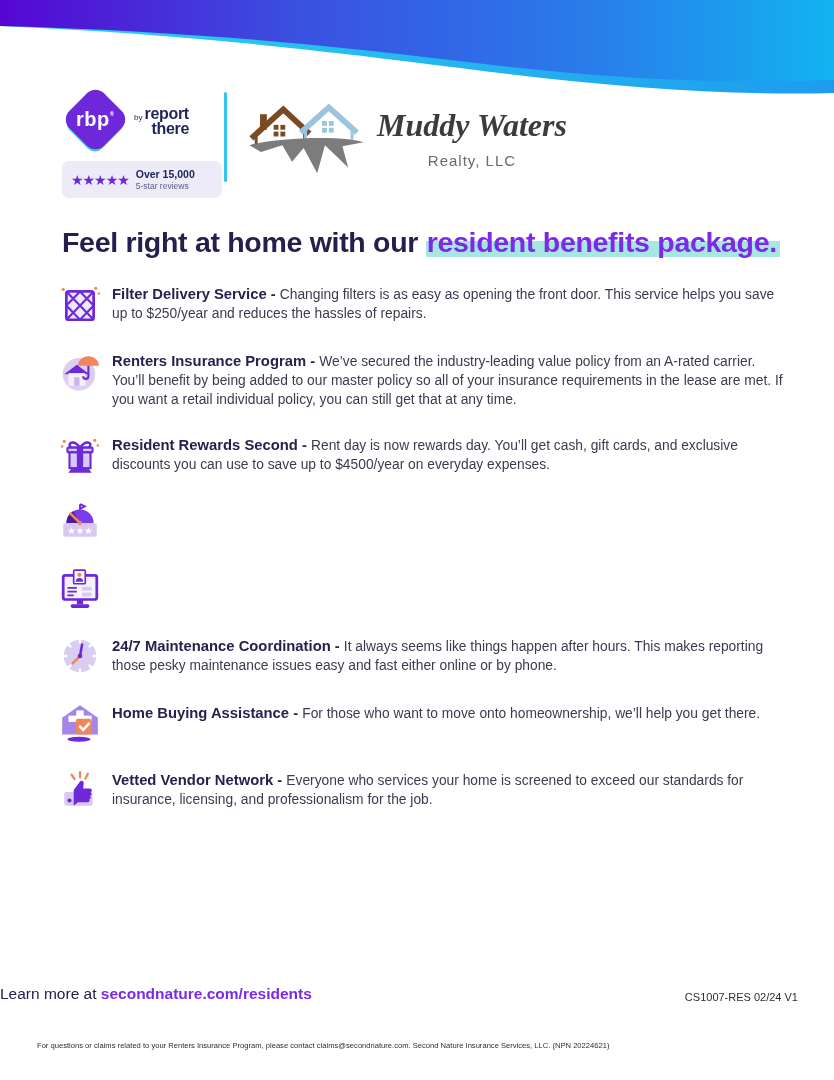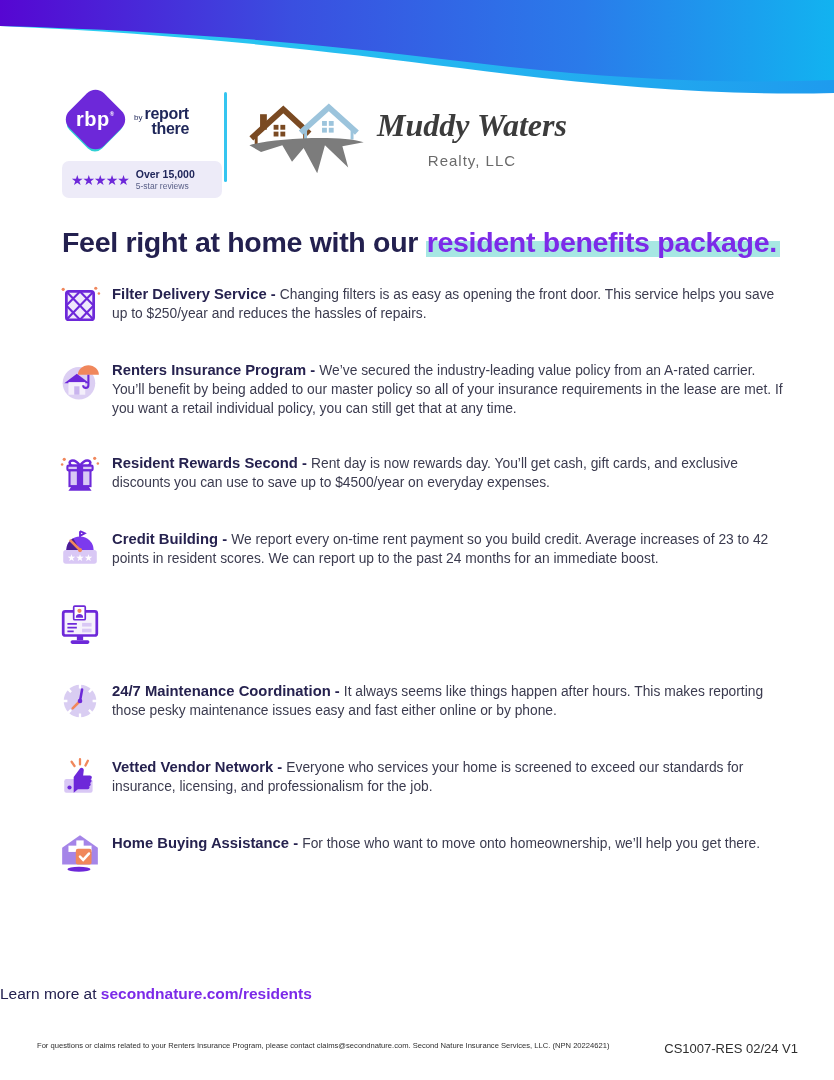--- a/index.html
+++ b/index.html
@@ -55,41 +55,41 @@
     font-size: 28.5px; font-weight: 600; color: #23204f; letter-spacing: -0.3px;
   }
   .headline .hl {
     color: #7c2ae8; font-weight: 800;
     background: linear-gradient(to bottom, transparent 46%, #a7e7e3 46%, #a7e7e3 96%, transparent 96%);
     padding: 0 3px 0 1px;
   }
   
   .benefits {
     position: absolute; top: 283px; left: 59px; width: 724px;
-    display: flex; flex-direction: column; gap: 34px;
+    display: flex; flex-direction: column; gap: 25px;
   }
   .benefit { display: flex; align-items: flex-start; }
   .benefit .icon { width: 42px; height: 42px; flex-shrink: 0; display: block; }
   .benefit .icon svg { width: 42px; height: 42px; display: block; }
   .benefit-text {
     margin-left: 11px; margin-top: 1px; width: 671px;
     font-size: 13.8px; line-height: 1.36; color: #3b3b4f;
   }
   .benefit-title { font-weight: 700; font-size: 14.8px; color: #26224f; }
   
   .learn-more {
     position: absolute; top: 985px; left: 0; width: 100%; text-align: left;
     font-size: 15.5px; color: #23204f;
   }
   .learn-more a { color: #7c2ae8; font-weight: 800; text-decoration: none; }
   .fine-print {
     position: absolute; top: 1041px; left: 37px; width: 600px;
     font-size: 7.6px; color: #2e2e2e;
   }
-  .doc-code { position: absolute; top: 1041px; right: 36px; font-size: 13px; color: #2e2e2e; }
+  .doc-code { position: absolute; top: 991px; right: 36px; font-size: 11px; color: #2e2e2e; }
 </style>
 </head>
 <body>
 
 <div class="page">
 
   <svg class="wave" viewBox="0 0 834 115" preserveAspectRatio="none" aria-hidden="true">
     <defs>
       <linearGradient id="gradMain" x1="0" y1="0" x2="1" y2="0">
         <stop offset="0" stop-color="#5606d2"></stop>
@@ -212,21 +212,20 @@
         <svg viewBox="0 0 40 40" aria-hidden="true">
           <rect x="4" y="21" width="32" height="13" rx="2.5" fill="#d9c8f5"></rect>
           <text x="20" y="31.5" text-anchor="middle" font-size="9" fill="#ffffff">★★★</text>
           <path d="M20,3 L20,9 M20,3 l4.5,2 l-4.5,2.5" stroke="#6d28d9" stroke-width="1.8" fill="none"></path>
           <path d="M7,21 A13,13 0 0 1 33,21 Z" fill="#7c3aed"></path>
           <path d="M7,21 A13,13 0 0 1 13.5,9.8 L20,21 Z" fill="#4c1d95"></path>
           <path d="M20,21 L11,12" stroke="#f0875c" stroke-width="2.5" stroke-linecap="round"></path>
           <circle cx="20" cy="21" r="2" fill="#f0875c"></circle>
         </svg>
       </span>
-      <p class="benefit-text"><span class="benefit-title">Credit Building</span><span class="benefit-title"> - </span><span>We report every on-time rent payment so you build credit. Average increases of 23 to 42 points in resident scores. We can report up to the past 24 months for an immediate boost.</span></p>
     </div>
 
     <div class="benefit">
       <span class="icon">
         <svg viewBox="0 0 40 40" aria-hidden="true">
           <rect x="4" y="7" width="32" height="23" rx="2" fill="#f6f2fc" stroke="#6d28d9" stroke-width="2.6"></rect>
           <rect x="14" y="2" width="11" height="13" rx="1" fill="#ffffff" stroke="#6d28d9" stroke-width="1.6"></rect>
           <circle cx="19.5" cy="6.5" r="2" fill="#f0875c"></circle>
           <path d="M16,13 a3.5,3.5 0 0 1 7,0 Z" fill="#6d28d9"></path>
           <path d="M8,19 h9 M8,22.5 h9 M8,26 h6" stroke="#6d28d9" stroke-width="1.6"></path>
@@ -247,43 +246,43 @@
           <path d="M20,20 L13,27" stroke="#f0875c" stroke-width="2.4" stroke-linecap="round"></path>
           <circle cx="20" cy="20" r="2.2" fill="#6d28d9"></circle>
         </svg>
       </span>
       <p class="benefit-text"><span class="benefit-title">24/7 Maintenance Coordination</span><span class="benefit-title"> - </span><span>It always seems like things happen after hours. This makes reporting those pesky maintenance issues easy and fast either online or by phone.</span></p>
     </div>
 
     <div class="benefit">
       <span class="icon">
         <svg viewBox="0 0 40 40" aria-hidden="true">
-          <path d="M20,3 V8 M12,5.5 L14.8,9.5 M27.5,4.5 L25.2,9" stroke="#f0875c" stroke-width="2.2" stroke-linecap="round"></path>
-          <rect x="5" y="22" width="27" height="13" rx="2" fill="#d9c8f5"></rect>
-          <circle cx="10" cy="30" r="2" fill="#6d28d9"></circle>
-          <path d="M14,35 V20 L20,12 c1,-1.6 3.8,-0.8 3.6,1.6 l-0.6,5 h6.4 c2.2,0 2.6,3 0.6,3.6 c1.6,0.8 1.2,3 -0.4,3.4 c1.2,1 0.6,2.8 -0.8,3.2 c0.8,1.2 0,2.8 -1.6,2.8 H18 Z" fill="#6d28d9"></path>
-        </svg>
-      </span>
-      <p class="benefit-text"><span class="benefit-title">Vetted Vendor Network</span><span class="benefit-title"> - </span><span>Everyone who services your home is screened to exceed our standards for insurance, licensing, and professionalism for the job.</span></p>
-    </div>
-
-    <div class="benefit">
-      <span class="icon">
-        <svg viewBox="0 0 40 40" aria-hidden="true">
           <path d="M20,3 L37,15 L37,31 L3,31 L3,15 Z" fill="#a585e8"></path>
           <rect x="16.5" y="8" width="7" height="17" fill="#ffffff"></rect>
           <rect x="9" y="13" width="22" height="6" fill="#ffffff"></rect>
           <rect x="16" y="16" width="15" height="15" rx="2" fill="#f0875c"></rect>
           <path d="M20,23.5 l3,3 l5.5,-6" stroke="#ffffff" stroke-width="2.4" fill="none" stroke-linecap="round"></path>
           <ellipse cx="19" cy="35.5" rx="11" ry="2.4" fill="#6d28d9"></ellipse>
         </svg>
       </span>
       <p class="benefit-text"><span class="benefit-title">Home Buying Assistance</span><span class="benefit-title"> - </span><span>For those who want to move onto homeownership, we’ll help you get there.</span></p>
     </div>
 
+    <div class="benefit">
+      <span class="icon">
+        <svg viewBox="0 0 40 40" aria-hidden="true">
+          <path d="M20,3 V8 M12,5.5 L14.8,9.5 M27.5,4.5 L25.2,9" stroke="#f0875c" stroke-width="2.2" stroke-linecap="round"></path>
+          <rect x="5" y="22" width="27" height="13" rx="2" fill="#d9c8f5"></rect>
+          <circle cx="10" cy="30" r="2" fill="#6d28d9"></circle>
+          <path d="M14,35 V20 L20,12 c1,-1.6 3.8,-0.8 3.6,1.6 l-0.6,5 h6.4 c2.2,0 2.6,3 0.6,3.6 c1.6,0.8 1.2,3 -0.4,3.4 c1.2,1 0.6,2.8 -0.8,3.2 c0.8,1.2 0,2.8 -1.6,2.8 H18 Z" fill="#6d28d9"></path>
+        </svg>
+      </span>
+      <p class="benefit-text"><span class="benefit-title">Vetted Vendor Network</span><span class="benefit-title"> - </span><span>Everyone who services your home is screened to exceed our standards for insurance, licensing, and professionalism for the job.</span></p>
+    </div>
+
   </div>
 
   <div class="learn-more"><span>Learn more at </span><a href="#">secondnature.com/residents</a></div>
 
   <div class="fine-print">For questions or claims related to your Renters Insurance Program, please contact claims@secondnature.com. Second Nature Insurance Services, LLC. (NPN 20224621)</div>
   <div class="doc-code">CS1007-RES 02/24 V1</div>
 
 </div>
 
 </body></html>

